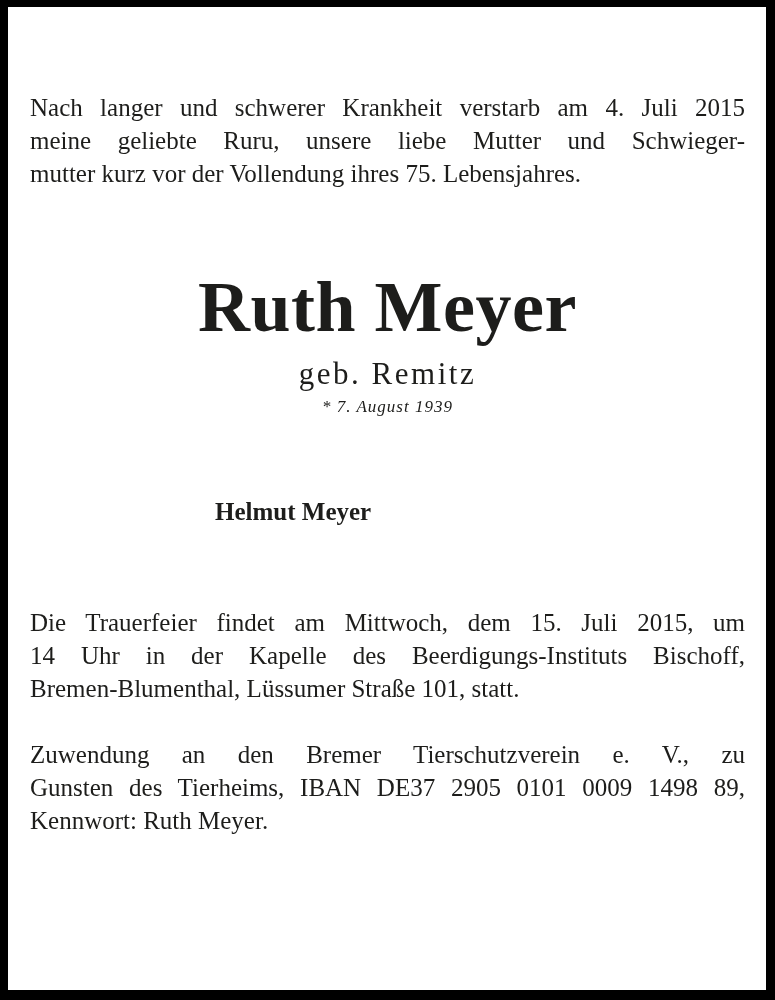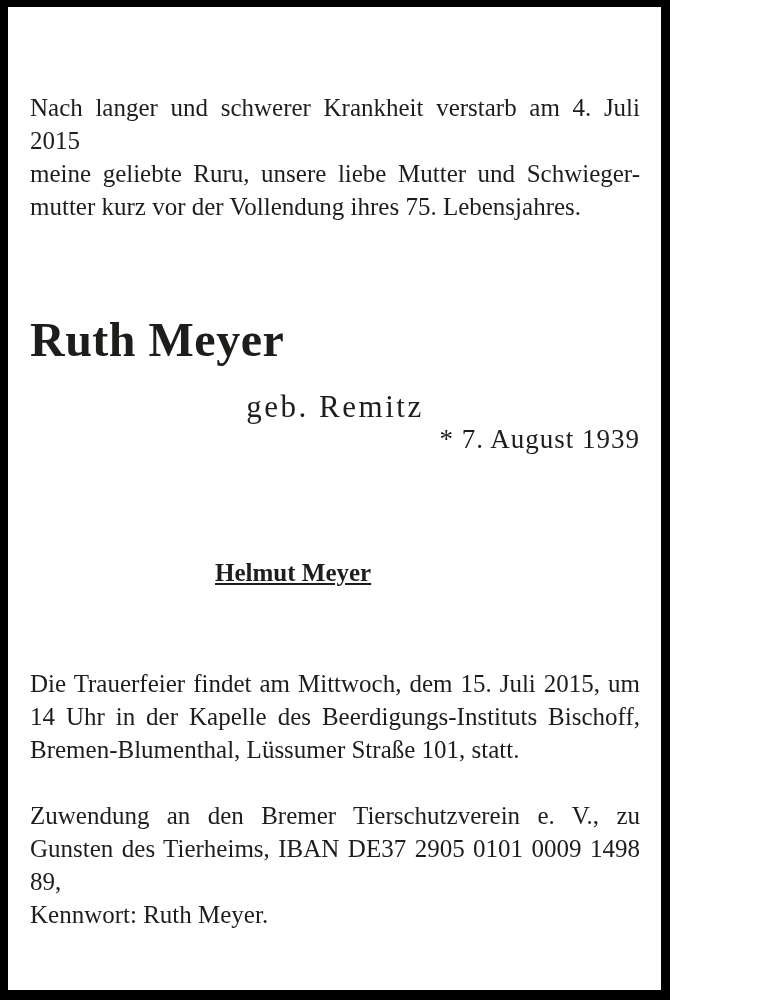--- a/index.html
+++ b/index.html
@@ -8,21 +8,21 @@
     background: #ffffff;
   }
   body {
     width: 775px;
     height: 1000px;
     font-family: "Liberation Serif", "DejaVu Serif", serif;
     color: #1d1d1b;
   }
   .page {
     box-sizing: border-box;
-    width: 670px;
+    width: 775px;
     height: 1000px;
     background: #ffffff;
     border-style: solid;
     border-color: #000000;
     border-width: 7px 9px 10px 8px;
     padding: 0 21px 0 22px;
     overflow: hidden;
   }
   .line {
     font-size: 25px;
@@ -30,43 +30,43 @@
     text-align: left;
     white-space: normal;
   }
   .just {
     text-align: justify;
     text-align-last: justify;
   }
   .intro { margin-top: 84px; }
   .name {
     margin: 81px 0 0 0;
-    font-size: 48px;
+    font-size: 72px;
     line-height: 72px;
     font-weight: bold;
-    text-align: left;
+    text-align: center;
     letter-spacing: 0.5px;
   }
   .maiden {
     margin-top: 14px;
     font-size: 31px;
     line-height: 33px;
     text-align: center;
     letter-spacing: 2.5px;
   }
   .birth {
-    font-size: 27px;
+    font-size: 17px;
     line-height: 33px;
-    text-align: right;
+    text-align: center;
     letter-spacing: 1px;
+    font-style: italic;
   }
   .mourners {
-    margin-top: 100px;
+    margin-top: 72px;
     padding-left: 185px;
-    text-decoration: underline;
   }
   .mourner-line {
     font-size: 25px;
     line-height: 33px;
     font-weight: bold;
   }
   .mourner-line .reg { font-weight: normal; }
   .funeral { margin-top: 78px; font-family: Liberation Serif, serif; }
   .donation { margin-top: 33px; }
 </style>

